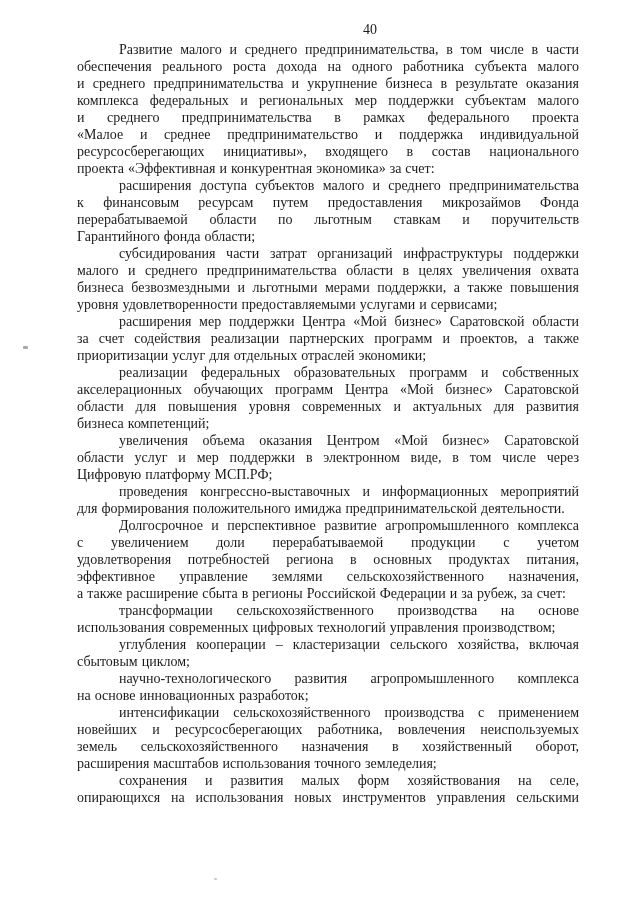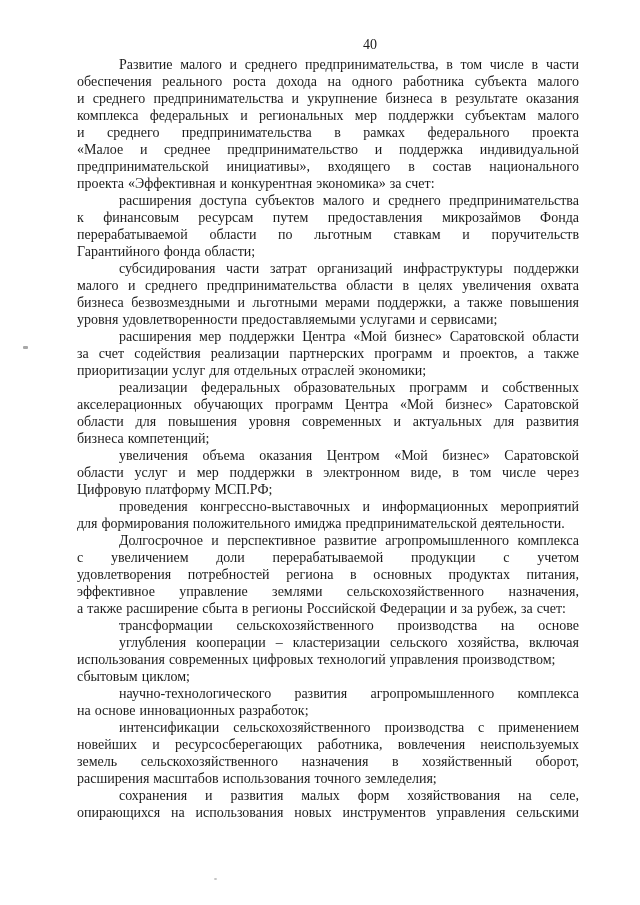--- a/index.html
+++ b/index.html
@@ -10,21 +10,21 @@
   .page {
     position: relative;
     width: 640px;
     height: 905px;
     background: #ffffff;
     overflow: hidden;
     font-family: "Liberation Serif", "DejaVu Serif", serif;
     color: #1b1b1b;
   }
   .page-number {
-    margin: 36px 0 3px 105px;
+    margin: 21px 0 3px 105px;
     width: 502px;
     position: relative;
     left: 14px;
     text-align: center;
     font-size: 14px;
     line-height: 17px;
   }
   .doc-body {
     margin-left: 77px;
     width: 502px;
@@ -70,21 +70,21 @@
 
 <div class="page">
   <div class="page-number">40</div>
   <div class="doc-body" id="doc-body">
       <div class="line first just">Развитие малого и среднего предпринимательства, в том числе в части</div>
       <div class="line just">обеспечения реального роста дохода на одного работника субъекта малого</div>
       <div class="line just">и среднего предпринимательства и укрупнение бизнеса в результате оказания</div>
       <div class="line just">комплекса федеральных и региональных мер поддержки субъектам малого</div>
       <div class="line just">и среднего предпринимательства в рамках федерального проекта</div>
       <div class="line just">«Малое и среднее предпринимательство и поддержка индивидуальной</div>
-      <div class="line just">предпринимательской инициативы», входящего в состав национального</div>
+      <div class="line just">ресурсосберегающих инициативы», входящего в состав национального</div>
       <div class="line">проекта «Эффективная и конкурентная экономика» за счет:</div>
       <div class="line first just">расширения доступа субъектов малого и среднего предпринимательства</div>
       <div class="line just">к финансовым ресурсам путем предоставления микрозаймов Фонда</div>
       <div class="line just">перерабатываемой области по льготным ставкам и поручительств</div>
       <div class="line">Гарантийного фонда области;</div>
       <div class="line first just">субсидирования части затрат организаций инфраструктуры поддержки</div>
       <div class="line just">малого и среднего предпринимательства области в целях увеличения охвата</div>
       <div class="line just">бизнеса безвозмездными и льготными мерами поддержки, а также повышения</div>
       <div class="line">уровня удовлетворенности предоставляемыми услугами и сервисами;</div>
       <div class="line first just">расширения мер поддержки Центра «Мой бизнес» Саратовской области</div>
@@ -98,22 +98,22 @@
       <div class="line just">области услуг и мер поддержки в электронном виде, в том числе через</div>
       <div class="line">Цифровую платформу МСП.РФ;</div>
       <div class="line first just">проведения конгрессно-выставочных и информационных мероприятий</div>
       <div class="line">для формирования положительного имиджа предпринимательской деятельности.</div>
       <div class="line first just">Долгосрочное и перспективное развитие агропромышленного комплекса</div>
       <div class="line just">с увеличением доли перерабатываемой продукции с учетом</div>
       <div class="line just">удовлетворения потребностей региона в основных продуктах питания,</div>
       <div class="line just">эффективное управление землями сельскохозяйственного назначения,</div>
       <div class="line">а также расширение сбыта в регионы Российской Федерации и за рубеж, за счет:</div>
       <div class="line first just">трансформации сельскохозяйственного производства на основе</div>
+      <div class="line">использования современных цифровых технологий управления производством;</div>
       <div class="line first just">углубления кооперации – кластеризации сельского хозяйства, включая</div>
-      <div class="line">использования современных цифровых технологий управления производством;</div>
       <div class="line">сбытовым циклом;</div>
       <div class="line first just">научно-технологического развития агропромышленного комплекса</div>
       <div class="line">на основе инновационных разработок;</div>
       <div class="line first just">интенсификации сельскохозяйственного производства с применением</div>
       <div class="line just">новейших и ресурсосберегающих работника, вовлечения неиспользуемых</div>
       <div class="line just">земель сельскохозяйственного назначения в хозяйственный оборот,</div>
       <div class="line">расширения масштабов использования точного земледелия;</div>
       <div class="line first just">сохранения и развития малых форм хозяйствования на селе,</div>
       <div class="line just">опирающихся на использования новых инструментов управления сельскими</div>
     </div>

